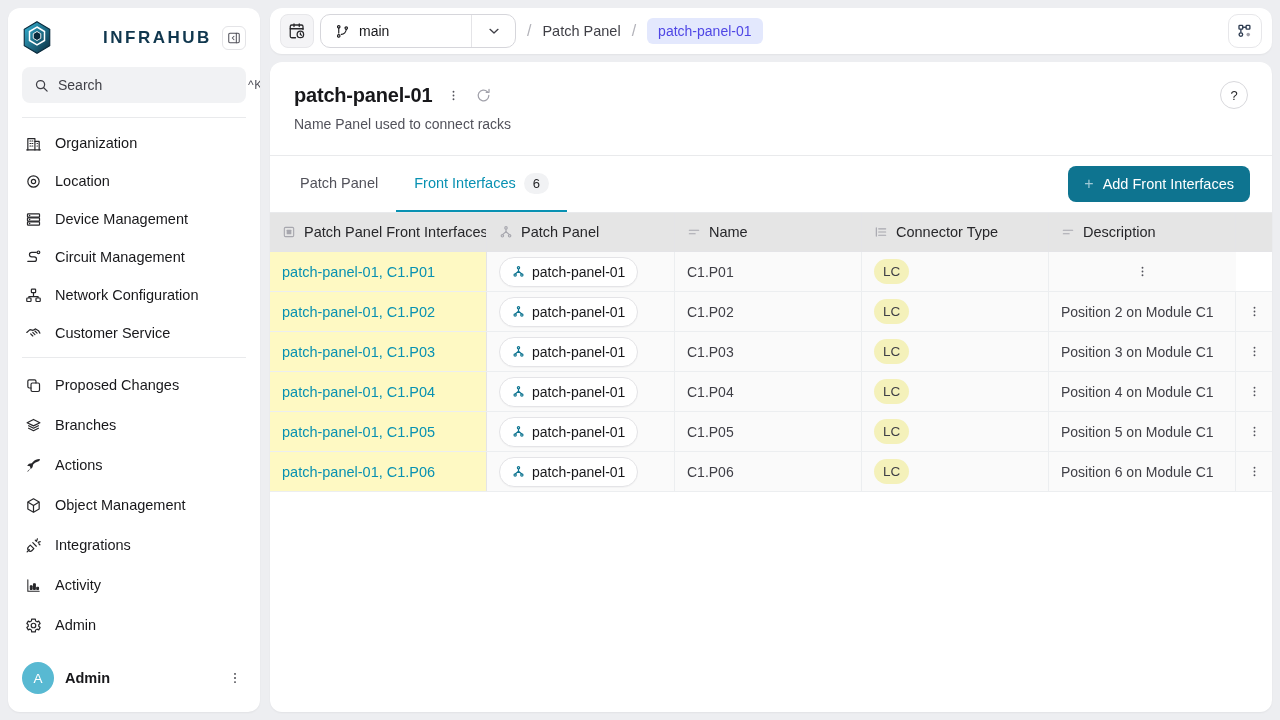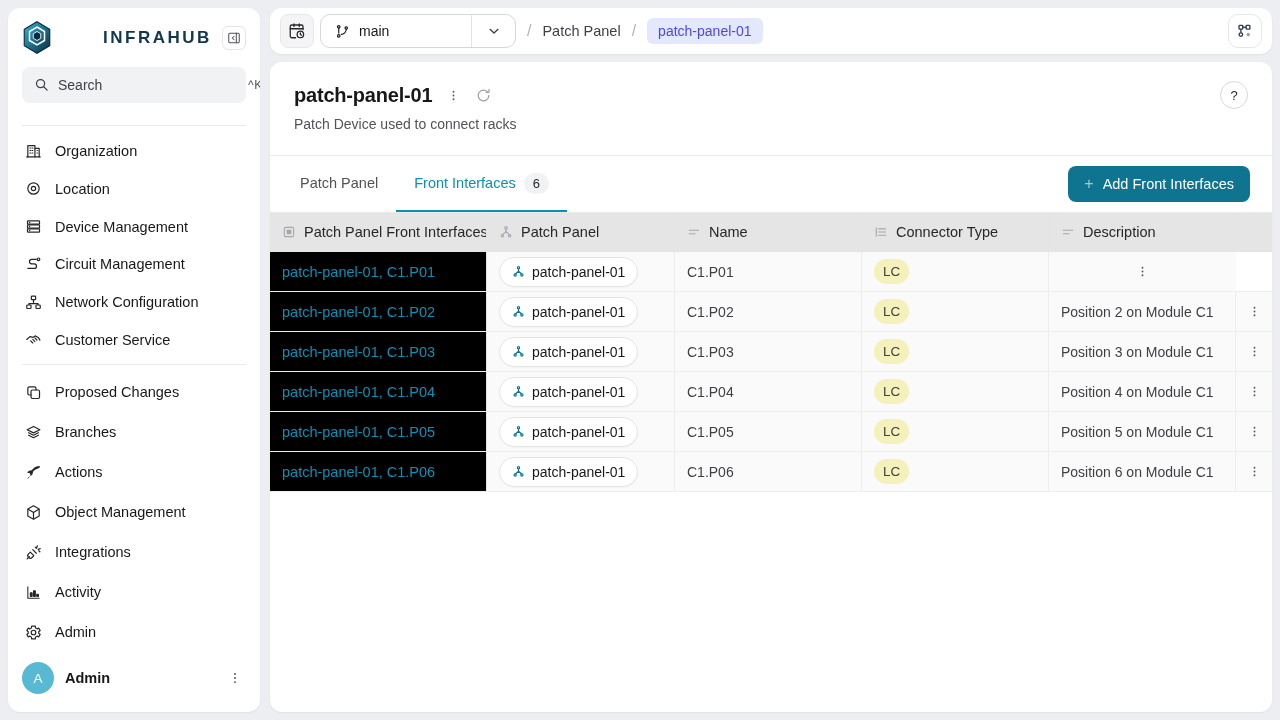--- a/index.html
+++ b/index.html
@@ -21,21 +21,21 @@
     background:#fff; border-radius:12px; box-shadow:0 1px 2px rgba(0,0,0,.05);
     display:flex; flex-direction:column; overflow:hidden;
   }
   .logo-row { display:flex; align-items:center; gap:9px; padding:13px 14px 9px 14px; }
   .brand-text { font-size:17px; font-weight:800; letter-spacing:2.5px; color:#10374e;margin-left:42px; }
   .collapse-btn {
     margin-left:auto; width:24px; height:24px; border:1px solid #e4e4e7; border-radius:6px;
     display:flex; align-items:center; justify-content:center; color:#52525b; background:#fff; cursor:pointer;
   }
   .search-box {
-    margin:4px 14px 8px 14px; height:36px; background:#f1f2f4; border-radius:8px;
+    margin:4px 14px 0 14px; height:36px; background:#f1f2f4; border-radius:8px;
     display:flex; align-items:center; gap:9px; padding:4px 12px; color:#3f3f46;
   }
   .search-box input {
     border:none; background:transparent; outline:none; flex:1; font-family:inherit;
     font-size:14px; color:#3f3f46;
   }
   .search-box input::placeholder { color:#3f3f46; }
   .kbd-hint { color:#52525b; font-size:12px; letter-spacing:.5px; }
   .side-divider { border-top:1px solid #e9eaec; margin:14px 14px 0 14px; }
   .nav { display:flex; flex-direction:column; }
@@ -115,21 +115,21 @@
     border-right:1px solid #e4e4e7; white-space:nowrap; overflow:hidden; background:#e5e5e5;
   }
   .th:last-child { border-right:none; }
   .th .icon { color:#a7a7ae; }
   .trow { height:40px; border-bottom:1px solid #eceef0; }
   .td {
     display:flex; align-items:center; padding:0 12px; background:#fafafa;
     border-right:1px solid #eceef0; white-space:nowrap; overflow:hidden; color:#3f3f46;
   }
   .td:last-child { border-right:none; }
-  .td-first { background:#000000; border-right:1px solid #e4e4e7; }
+  .td-first { background:#fef9c3; border-right:1px solid #e4e4e7; }
   .row-link { color:#0891b2; text-decoration:none; font-size:14.5px; cursor:pointer; }
   .pp-chip {
     display:inline-flex; align-items:center; gap:7px; background:#fff; border:1px solid #e4e4e7;
     border-radius:999px; padding:6px 12px; font-size:14px; color:#18181b;
     box-shadow:0 1px 1px rgba(0,0,0,.03); cursor:pointer;
   }
   .pp-chip .icon { color:#0e7490; }
   .lc-badge { background:#f4f1ba; color:#3f3f46; border-radius:999px; padding:5px 9px; font-size:13.5px; }
   .td-menu { justify-content:center; padding:0; }
   .row-kebab { color:#52525b; cursor:pointer; padding:4px 6px; }
@@ -354,21 +354,21 @@
             <circle cx="12" cy="19" r="1.7"></circle>
         </svg>
       </span>
       <span class="refresh-btn">
         <svg class="icon" width="17" height="17" viewBox="0 0 24 24" fill="none" stroke="currentColor" stroke-width="1.8" stroke-linecap="round" stroke-linejoin="round">
           <path d="M19.5 12a7.5 7.5 0 1 1-2.1-5.2"></path>
             <path d="M19.8 3.5v4h-4"></path>
         </svg>
       </span>
     </div>
-    <p class="page-subtitle">Patch Device used to connect racks</p>
+    <p class="page-subtitle">Name Panel used to connect racks</p>
     <span class="help-btn">?</span>
   </div>
 
   <div class="tabs-row">
     <span class="tab">
       <span>Patch Panel</span>
     </span>
     <span class="tab active">
       <span>Front Interfaces</span>
       <span class="tab-badge">6</span>

